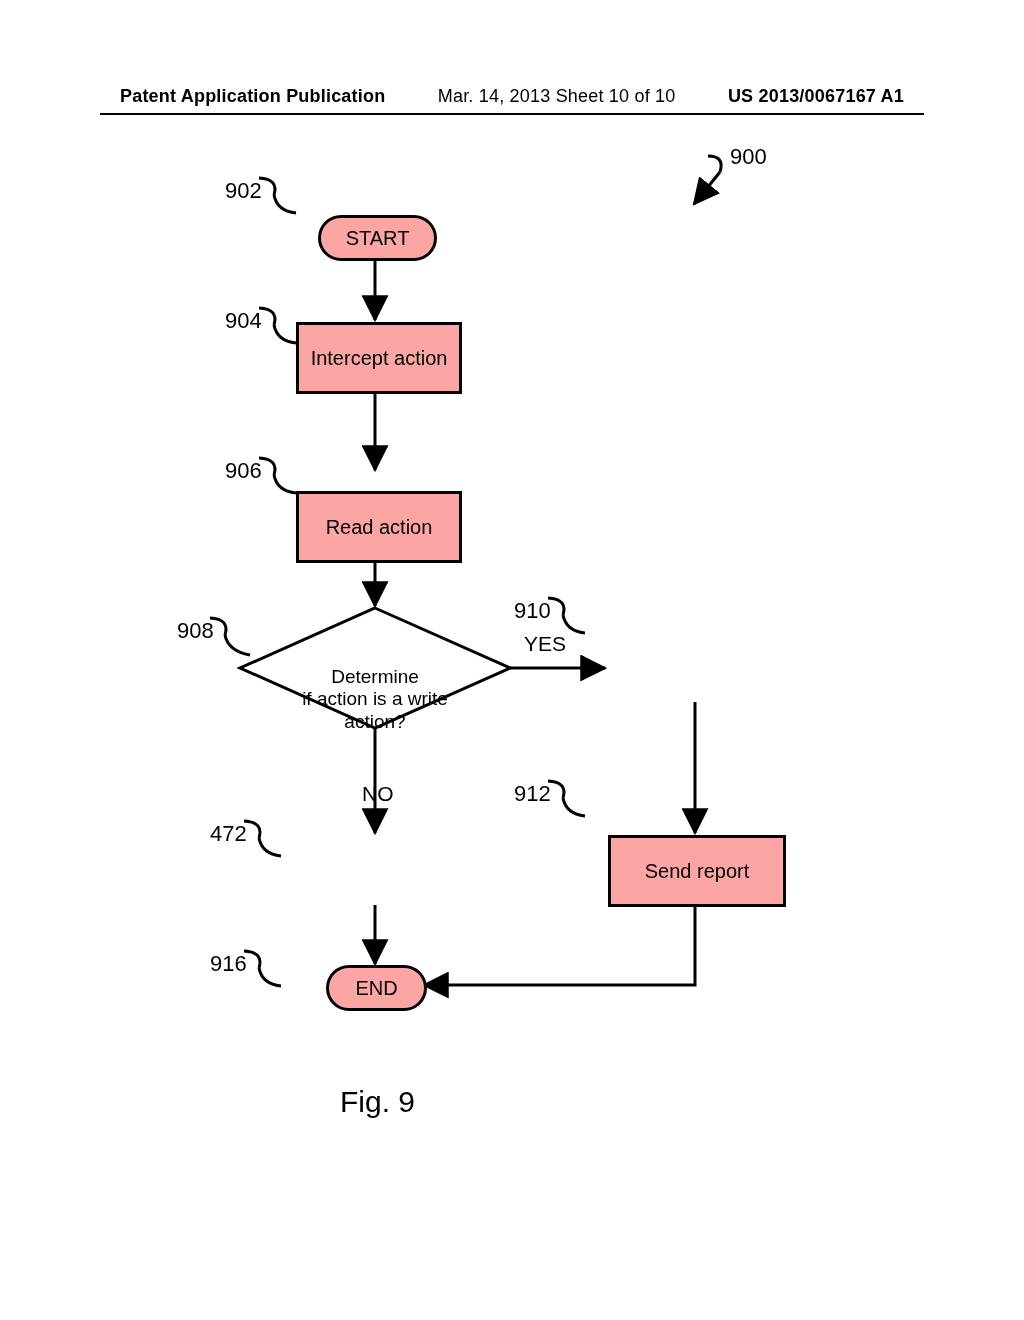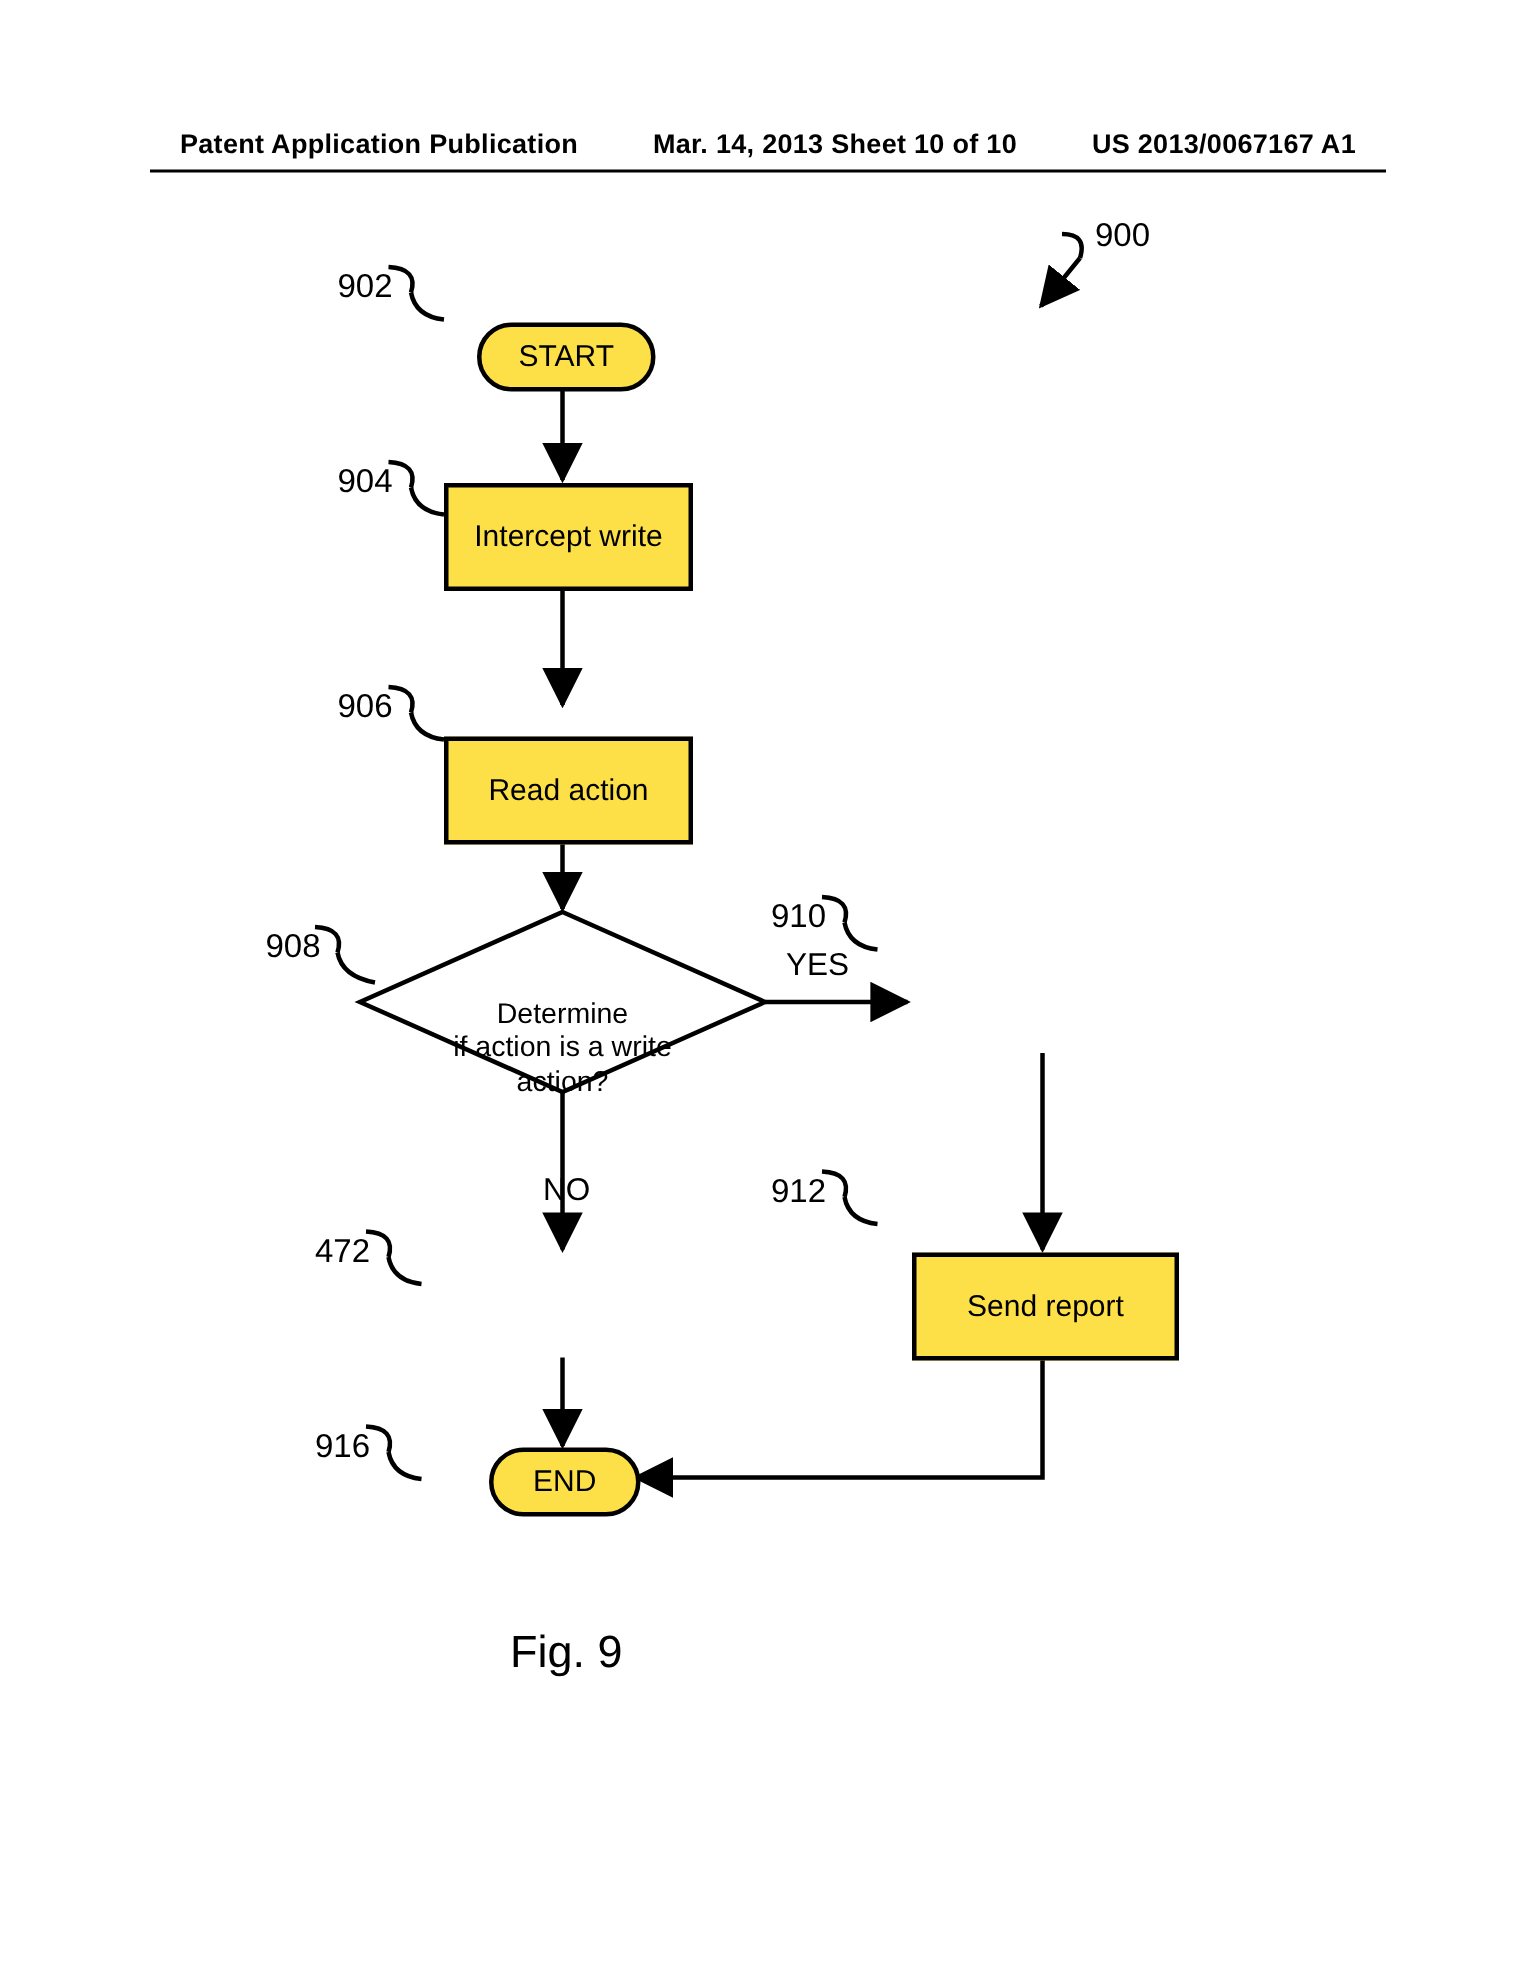--- a/index.html
+++ b/index.html
@@ -19,21 +19,21 @@
     position: absolute;
     top: 86px;
     left: 120px;
     right: 120px;
     display: flex;
     justify-content: space-between;
     font-size: 18px;
     letter-spacing: 0.2px;
   }
   .header .pub-label { font-weight: bold; }
-  .header .pub-date  { font-weight: bold; }
+  .header .pub-date  { font-weight: normal; }
   .header .pub-num   { font-weight: bold; }
   .header-rule {
     position: absolute;
     top: 113px;
     left: 100px;
     right: 100px;
     height: 2px;
     background: #000;
   }
 
@@ -41,21 +41,21 @@
     position: absolute;
     left: 0;
     top: 0;
     width: 1024px;
     height: 1320px;
   }
 
   
   .node {
     position: absolute;
-    background: #fde047;
+    background: #fca5a5;
     text-align: center;
     display: flex;
     align-items: center;
     justify-content: center;
     font-size: 20px;
     line-height: 1.2;
   }
   .terminator {
     border: 3px solid #000;
     border-radius: 26px;
@@ -149,21 +149,21 @@
 
       <line x1="375" y1="728" x2="375" y2="833" stroke="#000" stroke-width="3" marker-end="url(#arrow)"></line>
 
       <line x1="375" y1="905" x2="375" y2="964" stroke="#000" stroke-width="3" marker-end="url(#arrow)"></line>
 
       <polyline points="695,905 695,985 424,985" fill="none" stroke="#000" stroke-width="3" marker-end="url(#arrow)"></polyline>
     </svg>
 
     <div class="node terminator" style="left:318px; top:215px; width:113px;">START</div>
 
-    <div class="node process" style="left:296px; top:322px; width:160px;">Intercept write</div>
+    <div class="node process" style="left:296px; top:322px; width:160px;">Intercept action</div>
 
     <div class="node process" style="left:296px; top:472px; width:160px;margin-top:19px;">Read action</div>
 
     <div class="decision-text" style="left:295px; top:634px; width:160px; white-space:pre-line;margin-top:32px;">Determine
 if action is a write
 action?</div>
 
 
 
     <div class="node process" style="left:608px; top:835px; width:172px;">Send report</div>

